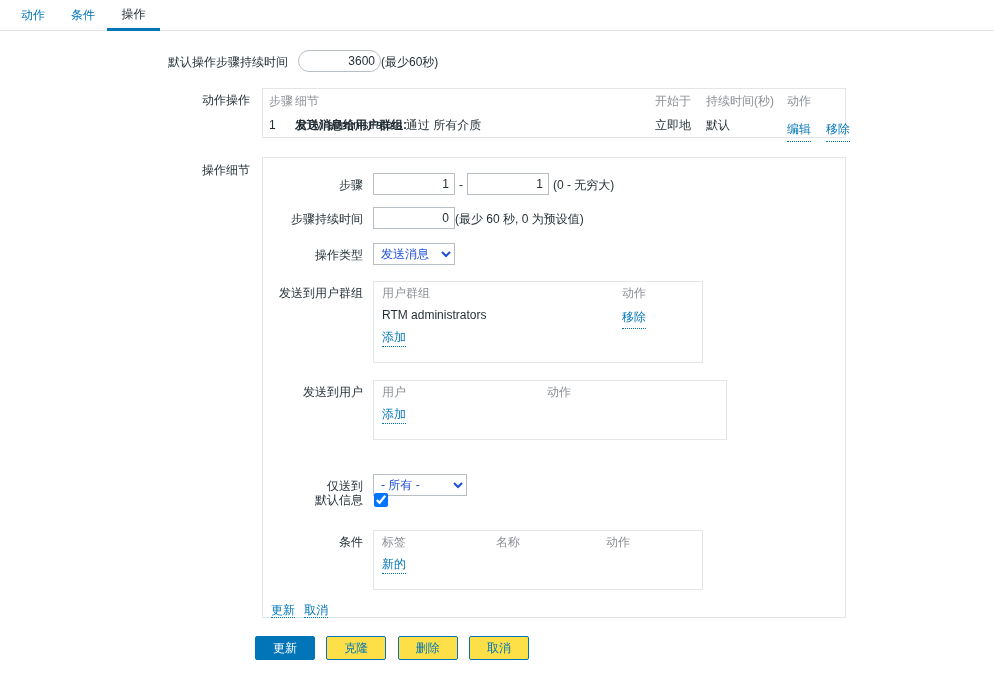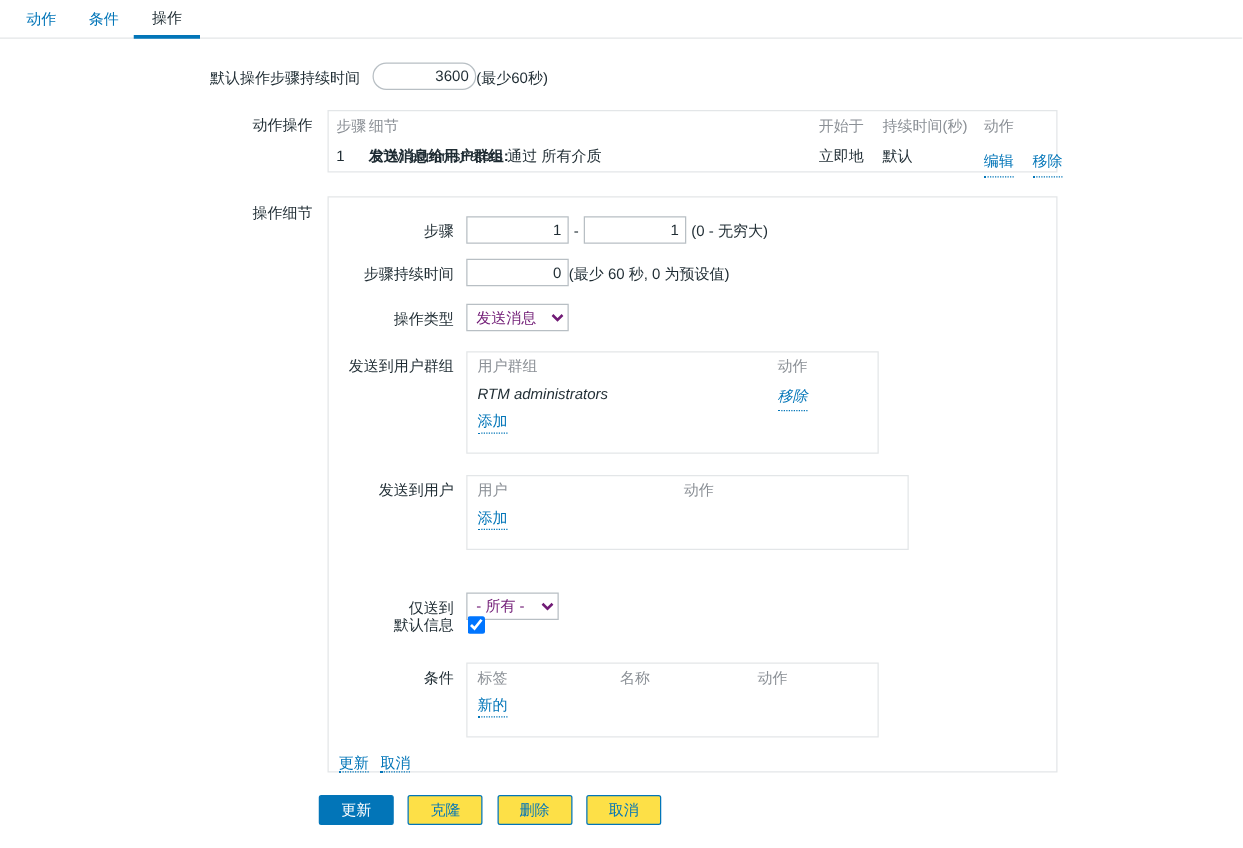--- a/index.html
+++ b/index.html
@@ -74,21 +74,21 @@
   .hint {
     color: #1f2c33;
     font-size: 12px;
     line-height: 24px;
     white-space: nowrap;
   }
 
   select.zbx {
     font-family: "Liberation Sans", "DejaVu Sans", sans-serif;
     font-size: 12px;
-    color: #701a75;
+    color: #1d4ed8;
     border: 1px solid #b8bfc4;
     background: #fff;
     height: 22px;
     box-sizing: border-box;
     padding: 1px 3px;
     outline: none;
   }
 
   a.lnk {
     color: #0275b8;
@@ -155,21 +155,20 @@
   .mini-head span {
     position: absolute;
     color: #8b9096;
     font-size: 12px;
     line-height: 22px;
     white-space: nowrap;
   }
   .mini-row {
     position: relative;
     height: 22px;
-    font-style: italic;
   }
   .mini-row span, .mini-row a {
     position: absolute;
     font-size: 12px;
     line-height: 22px;
     white-space: nowrap;
   }
   .mini-foot {
     position: relative;
     height: 26px;
@@ -301,21 +300,21 @@
         <span style="left:8px;">用户</span>
         <span style="left:173px;">动作</span>
       </div>
       <div class="mini-foot">
         <a class="lnk">添加</a>
       </div>
     </div>
 
     <div class="form-row" style="left:0; top:300px; width:560px;margin-top:16px;">
       <div class="lbl" style="width:100px;">仅送到</div>
-      <select class="zbx" style="margin-left:10px; width:74px;">
+      <select class="zbx" style="margin-left:10px; width:94px;">
         <option>- 所有 -</option>
       </select>
     </div>
 
     <div class="form-row" style="left:0; top:330px; width:560px; align-items:center;">
       <div class="lbl" style="width:100px;">默认信息</div>
       <input class="chk" type="checkbox" checked="" style="margin-left: 11px;">
     </div>
 
     <div class="lbl" style="position:absolute; left:0; top:372px; width:100px;">条件</div>

